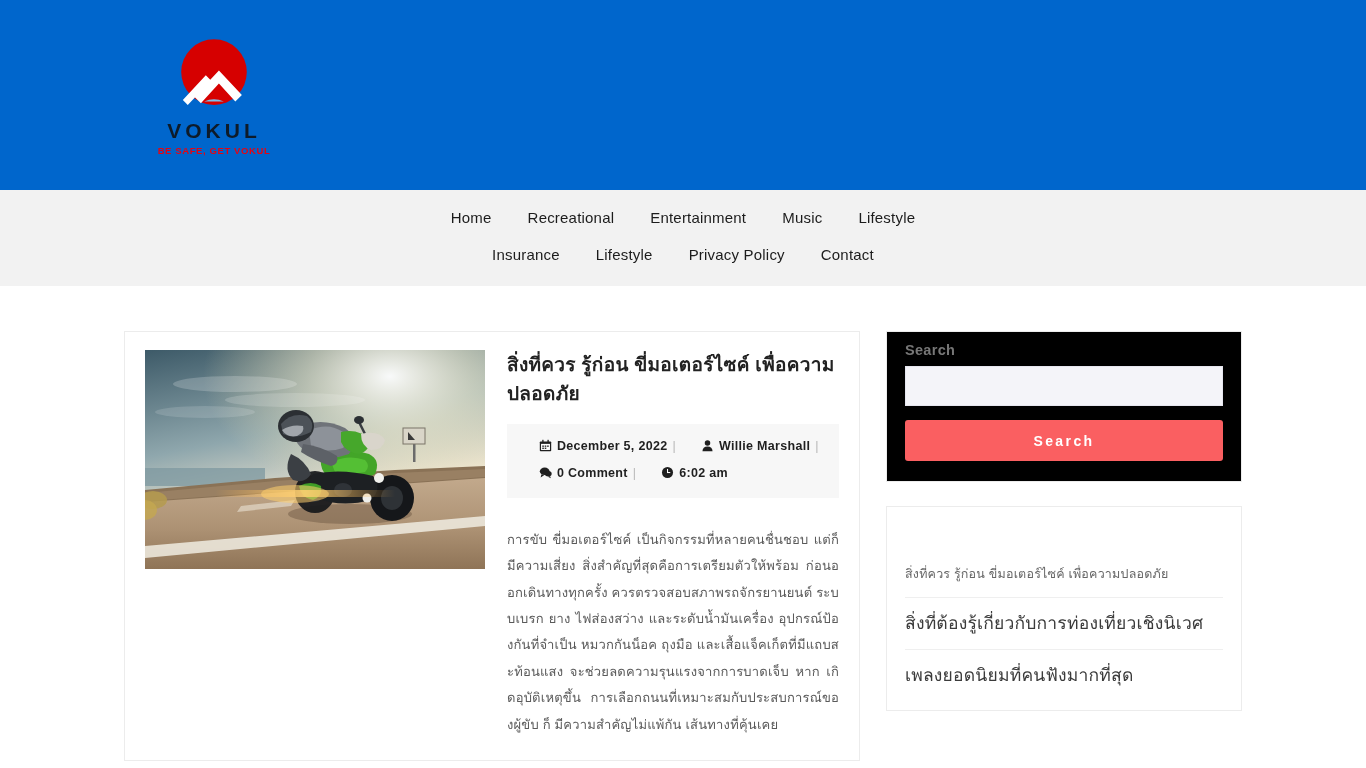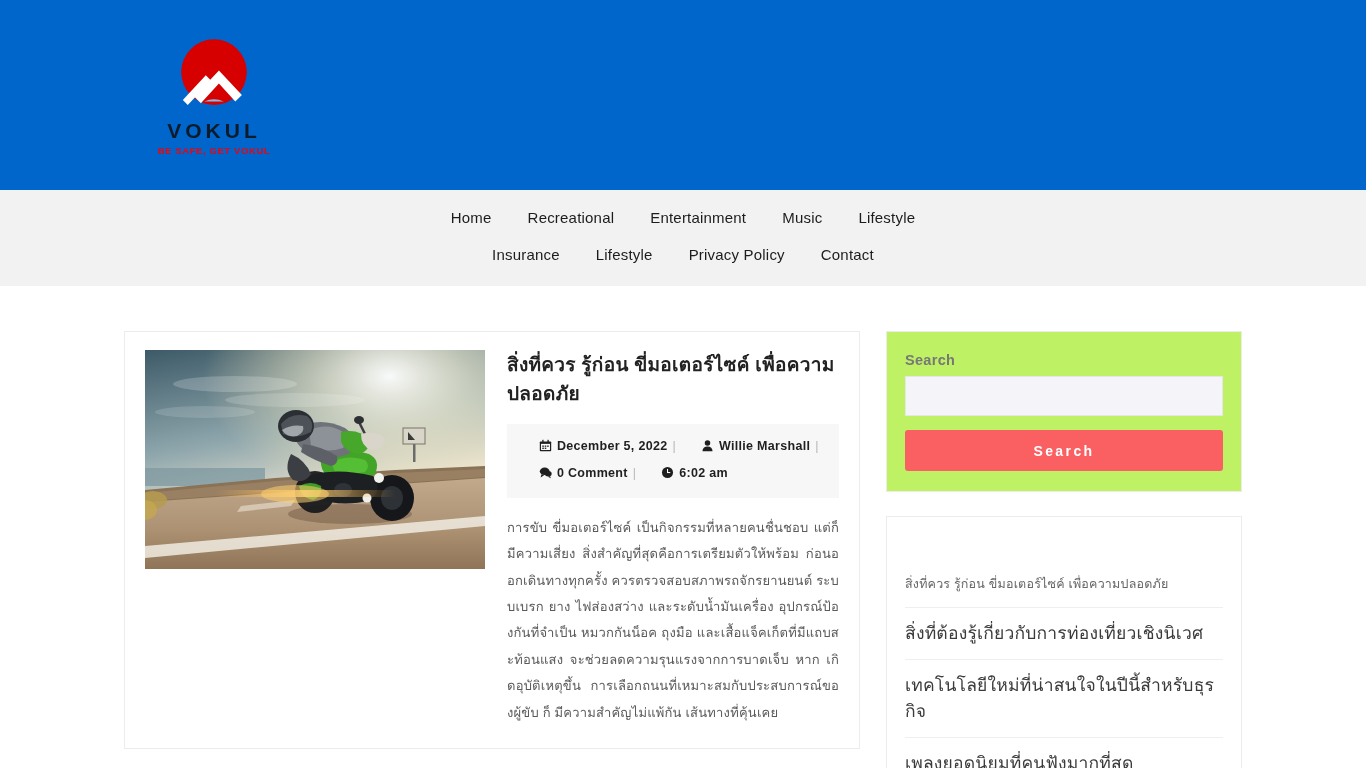--- a/index.html
+++ b/index.html
@@ -136,36 +136,36 @@
     color: #1f1f1f;
     line-height: 2.0;
     letter-spacing: 0.3px;
   }
 
   .meta-item { white-space: nowrap; padding-left: 20px; }
   .meta-sep { color: #b9b9b9; padding: 0 5px; font-weight: normal; }
   .meta-ico { display: inline-block; vertical-align: -2px; margin-right: 5px; }
 
   .article-text {
-    margin-top: 17px;
+    margin-top: 29px;
     font-size: 13px;
     line-height: 2.03;
     color: #5a5a5a;
     text-align: justify;
     word-break: break-all;
     letter-spacing: 0.2px;
   }
 
   
   .sidebar { width: 356px; }
 
   .widget {
-    background: #bef264;
+    background: #000000;
     border: 1px solid #ececec;
-    padding: 20px 18px 20px;
+    padding: 10px 18px 20px;
   }
 
   .widget-title {
     font-size: 14.5px;
     font-weight: bold;
     color: #777777;
     letter-spacing: 0.3px;
     margin-bottom: 8px;
   }
 
@@ -413,20 +413,19 @@
     <section class="widget">
       <div class="widget-title">Search</div>
       <input class="search-input" type="text" placeholder="" style="">
       <button class="search-btn">Search</button>
     </section>
 
     <section class="recent-wrap">
       <div class="recent-box">
         <a class="recent-item small">สิ่งที่ควร รู้ก่อน ขี่มอเตอร์ไซค์ เพื่อความปลอดภัย</a>
         <a class="recent-item large">สิ่งที่ต้องรู้เกี่ยวกับการท่องเที่ยวเชิงนิเวศ</a>
-        <a class="recent-item large">เทคโนโลยีใหม่ที่น่าสนใจในปีนี้สำหรับธุรกิจ</a>
         <a class="recent-item large">เพลงยอดนิยมที่คนฟังมากที่สุด</a>
 
       </div>
     </section>
 
   </aside>
 </div>
 
 </body></html>

